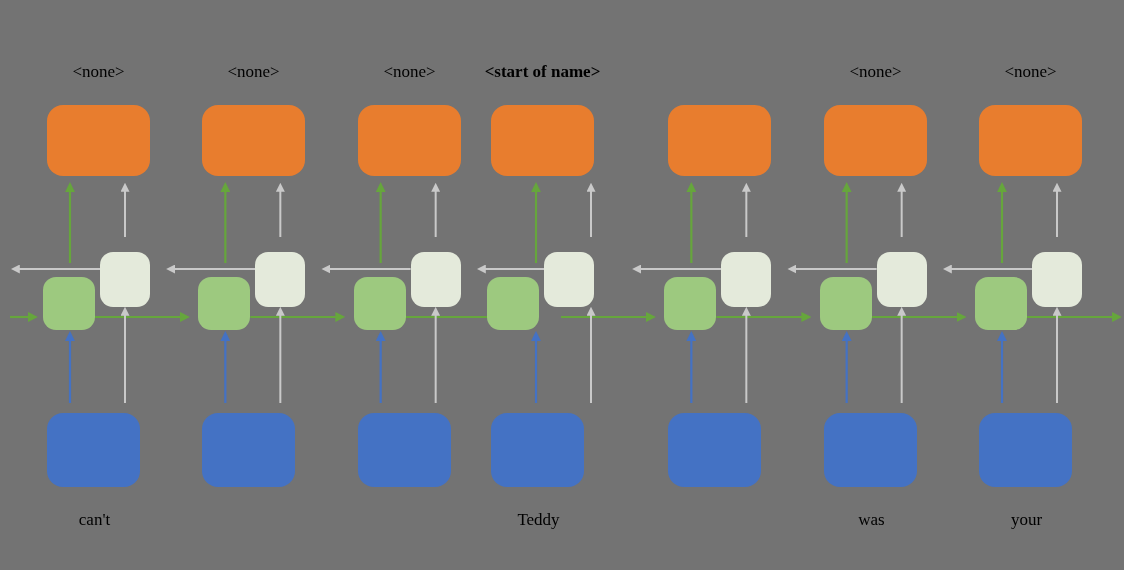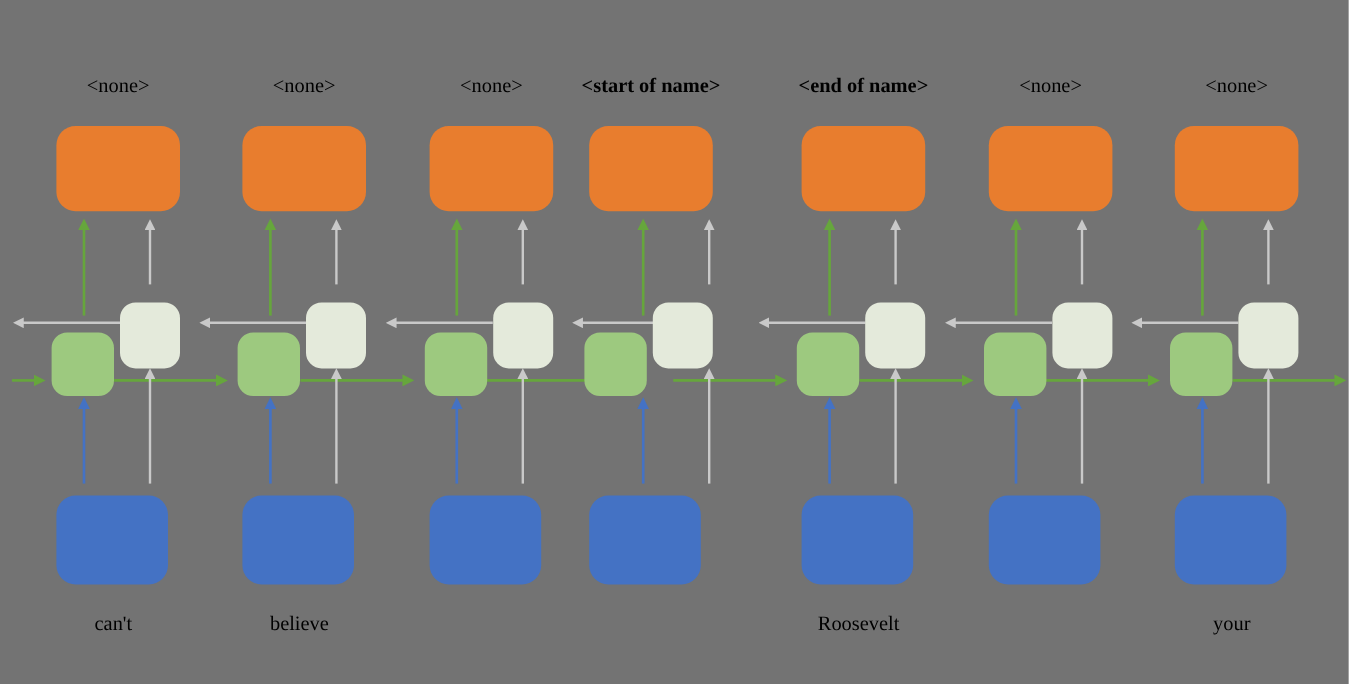--- a/index.html
+++ b/index.html
@@ -75,54 +75,53 @@
     <div class="box in-box"></div>
     <div class="word">can't</div>
   </div>
 
   <div class="column" style="left:155px">
     <div class="out-label">&lt;none&gt;</div>
     <div class="box out-box"></div>
     <div class="box bwd-cell"></div>
     <div class="box fwd-cell"></div>
     <div class="box in-box"></div>
-    <div class="word">believe</div>
   </div>
 
   <div class="column" style="left:311px">
     <div class="out-label">&lt;none&gt;</div>
     <div class="box out-box"></div>
     <div class="box bwd-cell"></div>
     <div class="box fwd-cell"></div>
     <div class="box in-box"></div>
   </div>
 
   <div class="column" style="left:444px">
     <div class="out-label bold">&lt;start of name&gt;</div>
     <div class="box out-box"></div>
     <div class="box bwd-cell"></div>
     <div class="box fwd-cell"></div>
     <div class="box in-box"></div>
+    <div class="word">Teddy</div>
   </div>
 
   <div class="column" style="left:621px">
-    <div class="out-label bold">&lt;end of name&gt;</div>
     <div class="box out-box"></div>
     <div class="box bwd-cell"></div>
     <div class="box fwd-cell"></div>
     <div class="box in-box"></div>
-    <div class="word">Roosevelt</div>
   </div>
 
   <div class="column" style="left:777px">
     <div class="out-label">&lt;none&gt;</div>
     <div class="box out-box"></div>
     <div class="box bwd-cell"></div>
     <div class="box fwd-cell"></div>
     <div class="box in-box"></div>
+    <div class="word">was</div>
   </div>
 
   <div class="column" style="left:932px">
     <div class="out-label">&lt;none&gt;</div>
     <div class="box out-box"></div>
     <div class="box bwd-cell"></div>
     <div class="box fwd-cell"></div>
     <div class="box in-box"></div>
     <div class="word">your</div>
   </div>

